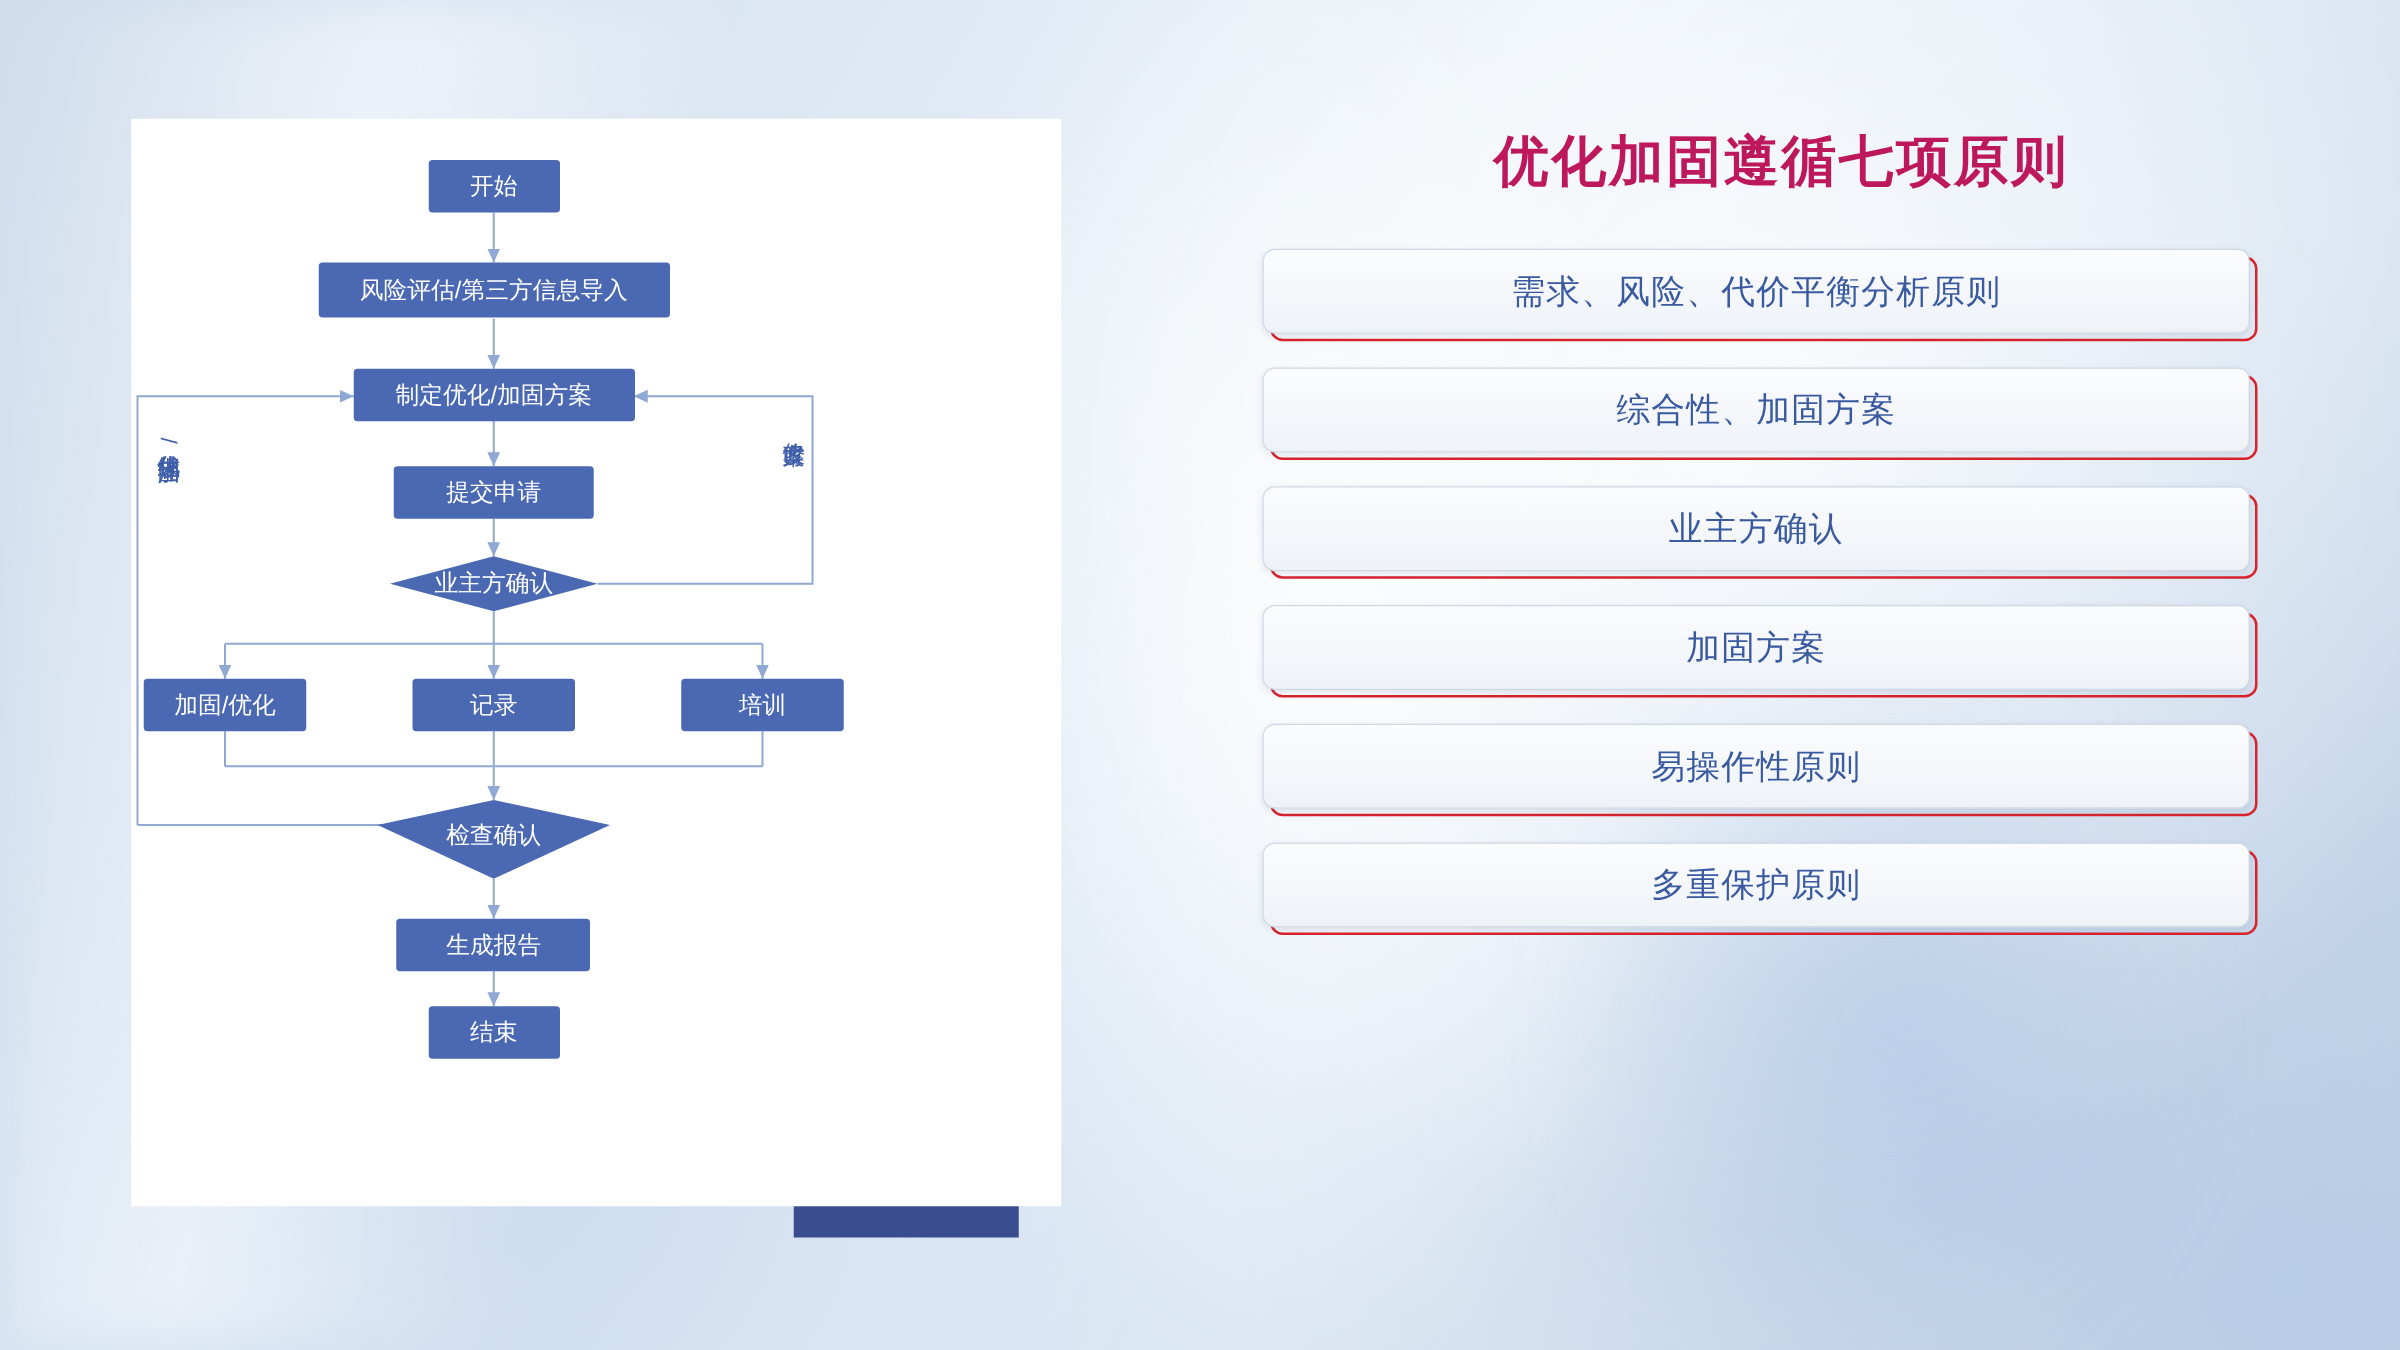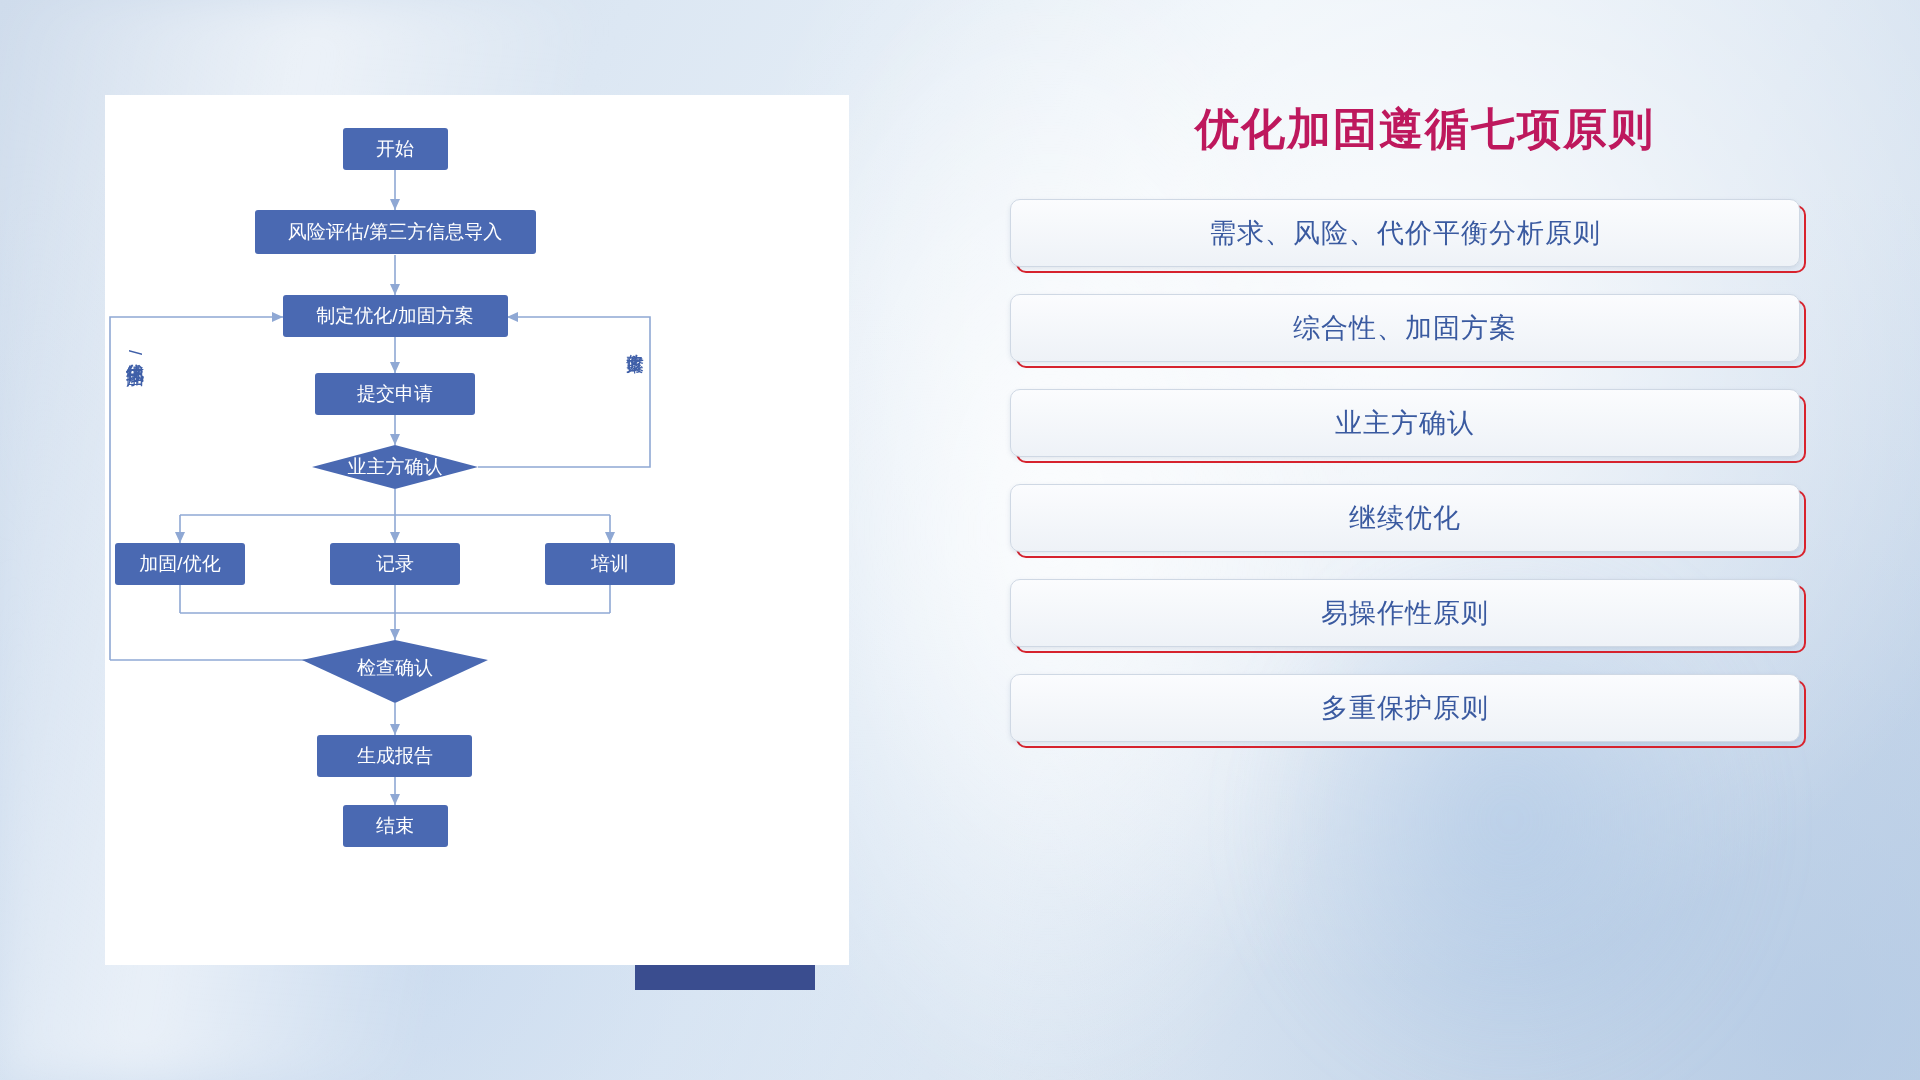--- a/index.html
+++ b/index.html
@@ -211,21 +211,21 @@
     <div class="principle-item">
       <div class="accent"></div>
       <div class="plate">综合性、加固方案</div>
     </div>
     <div class="principle-item">
       <div class="accent"></div>
       <div class="plate">业主方确认</div>
     </div>
     <div class="principle-item">
       <div class="accent"></div>
-      <div class="plate">继续优化</div>
+      <div class="plate">加固方案</div>
     </div>
     <div class="principle-item">
       <div class="accent"></div>
       <div class="plate">易操作性原则</div>
     </div>
     <div class="principle-item">
       <div class="accent"></div>
       <div class="plate">多重保护原则</div>
     </div>
   </div>

